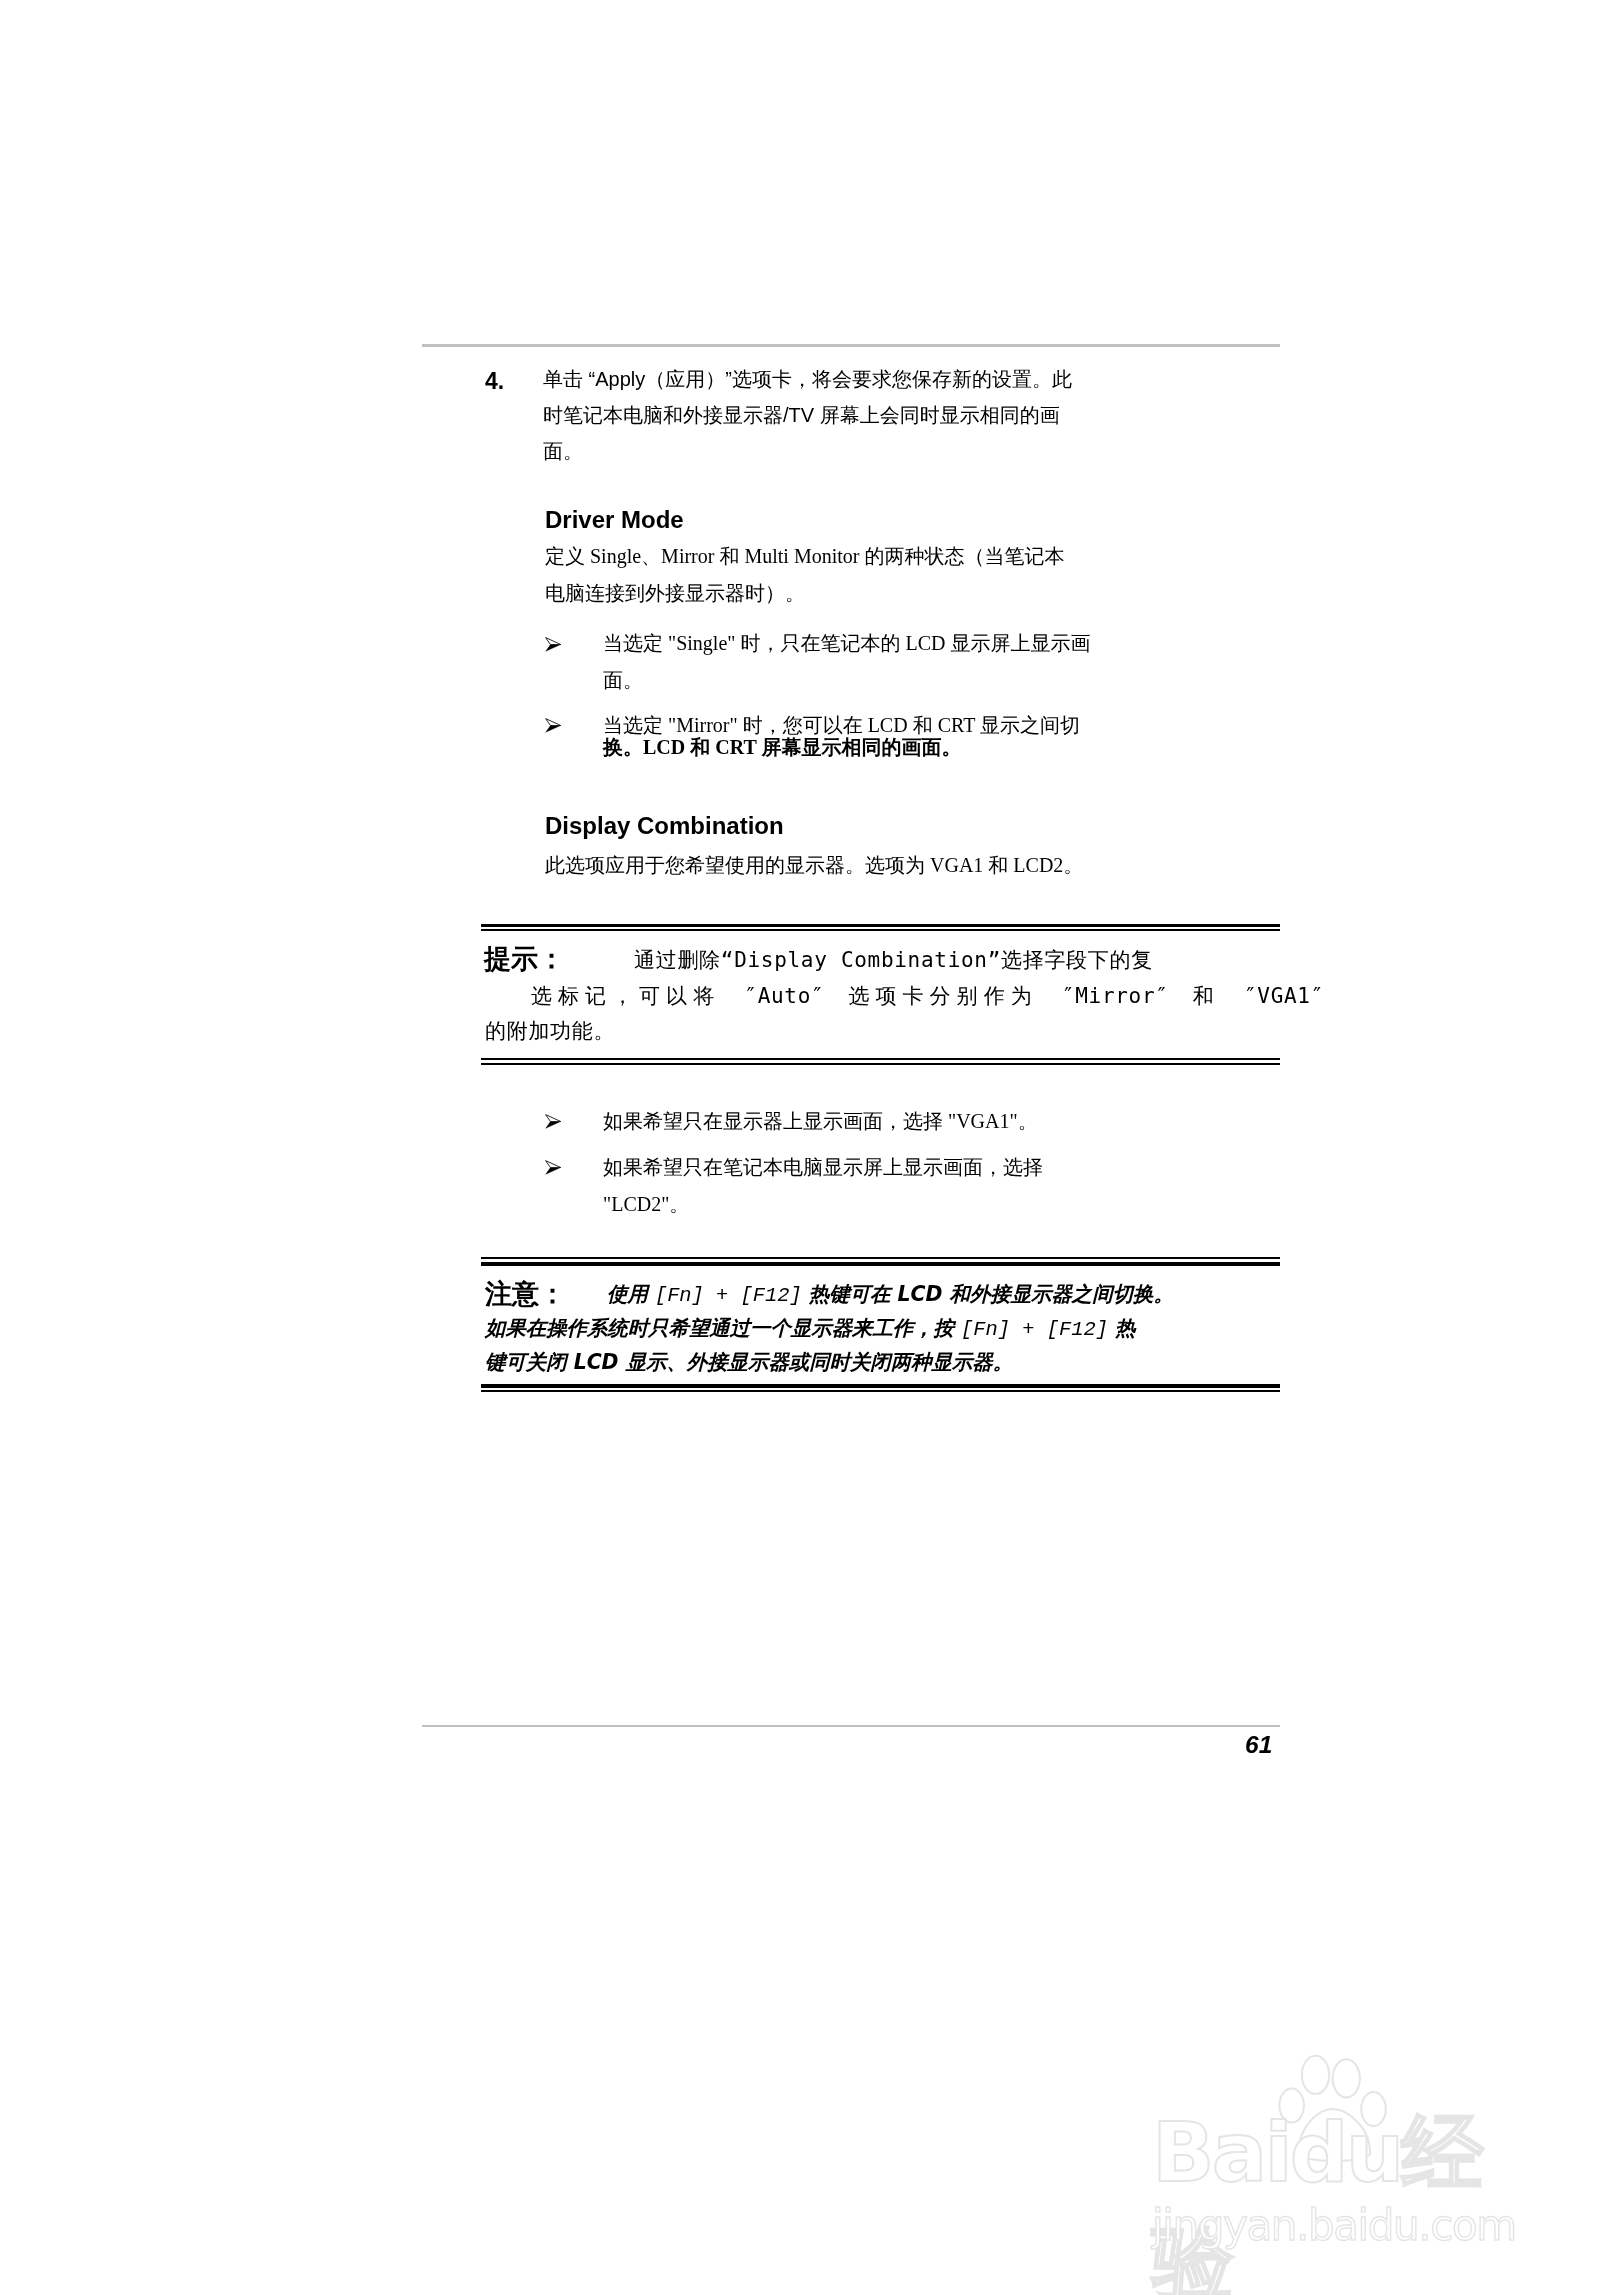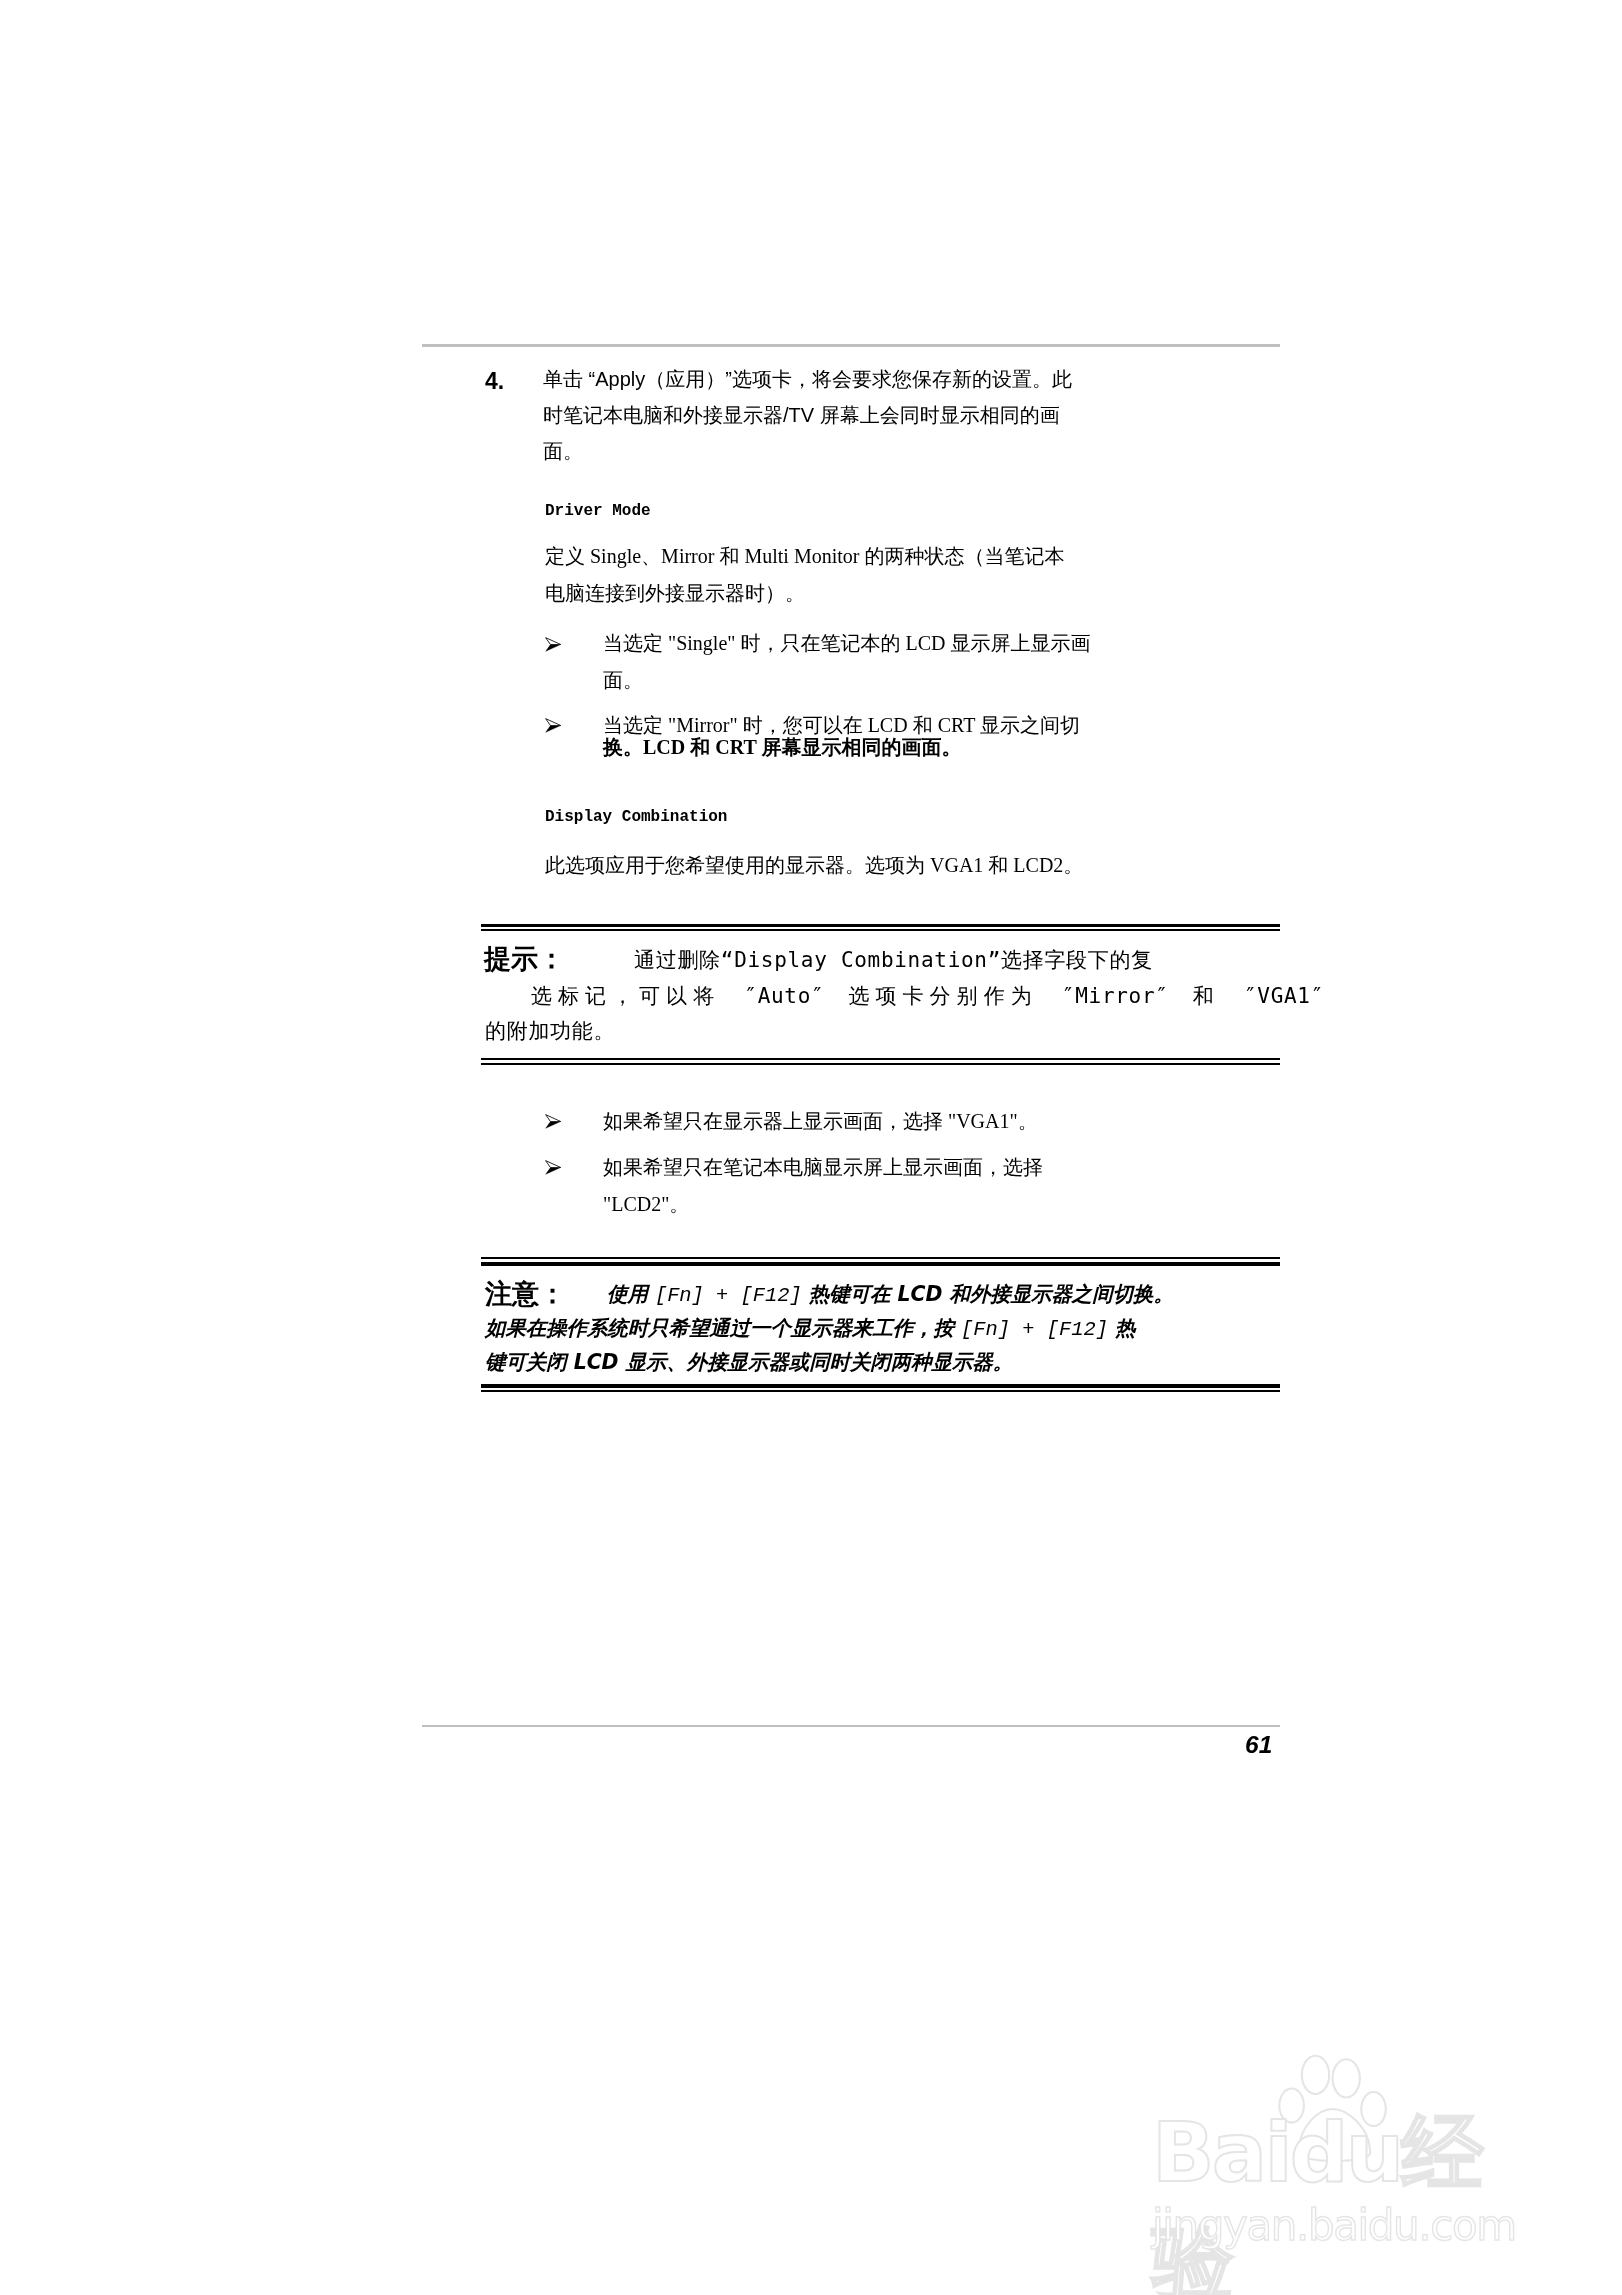--- a/index.html
+++ b/index.html
@@ -3,21 +3,21 @@
 <meta charset="utf-8">
 <style>
   html, body { margin: 0; padding: 0; background: #ffffff; }
   body { width: 1622px; height: 2295px; position: relative; overflow: hidden; }
   .abs { position: absolute; white-space: nowrap; color: #000; }
   .cjk { font-family: "DejaVu Serif", "Liberation Serif", serif; font-size: 20px; line-height: 27px; }
   .serif { font-family: "Liberation Serif", "DejaVu Serif", serif; }
   .rule-gray { position: absolute; height: 2.7px; background: #c0c0c0; }
   .rule-black { position: absolute; background: #000; }
   .step-num { font-family: "Liberation Sans", "DejaVu Sans", sans-serif; font-weight: bold; font-size: 23px; line-height: 27px; }
-  .heading { font-family: Liberation Mono, monospace; font-weight: bold; font-size: 16px; line-height: 27px; }
+  .heading { font-family: Liberation Sans, sans-serif; font-weight: bold; font-size: 24px; line-height: 27px; margin-top: 8px; }
   .bullet-icon { position: absolute; width: 16.4px; height: 15px; }
   .tip-label, .note-label { font-family: "DejaVu Sans", "Liberation Sans", sans-serif; font-weight: bold; font-size: 27px; line-height: 33px; }
   .tip-text { font-family: "DejaVu Sans Mono", "Liberation Mono", monospace; font-size: 21px; line-height: 27px; letter-spacing: 0.7px; }
   .note-text { font-family: "DejaVu Sans", "Liberation Sans", sans-serif; font-style: italic; font-weight: bold; font-size: 20.4px; line-height: 27px; }
   .note-key { font-family: "Liberation Mono", "DejaVu Sans Mono", monospace; font-weight: normal; margin-top: 19px; }
   .page-num { font-family: "Liberation Sans", "DejaVu Sans", sans-serif; font-weight: bold; font-style: italic; font-size: 24.5px; line-height: 27px; }
   .watermark { position: absolute; left: 1152px; top: 2051px; width: 382px; height: 218px; opacity: 0.55; }
   .wm-logo { position: absolute; left: 0; top: 48px; font-family: "DejaVu Sans", sans-serif; font-weight: bold; font-size: 82px; color: #fff; -webkit-text-stroke: 2px #d0d0d0; letter-spacing: -2.7px; }
   .wm-url { position: absolute; left: 0; top: 150px; font-family: "DejaVu Sans", sans-serif; font-size: 42px; color: #fff; -webkit-text-stroke: 1.4px #d0d0d0; letter-spacing: -1.4px; }
 </style>

